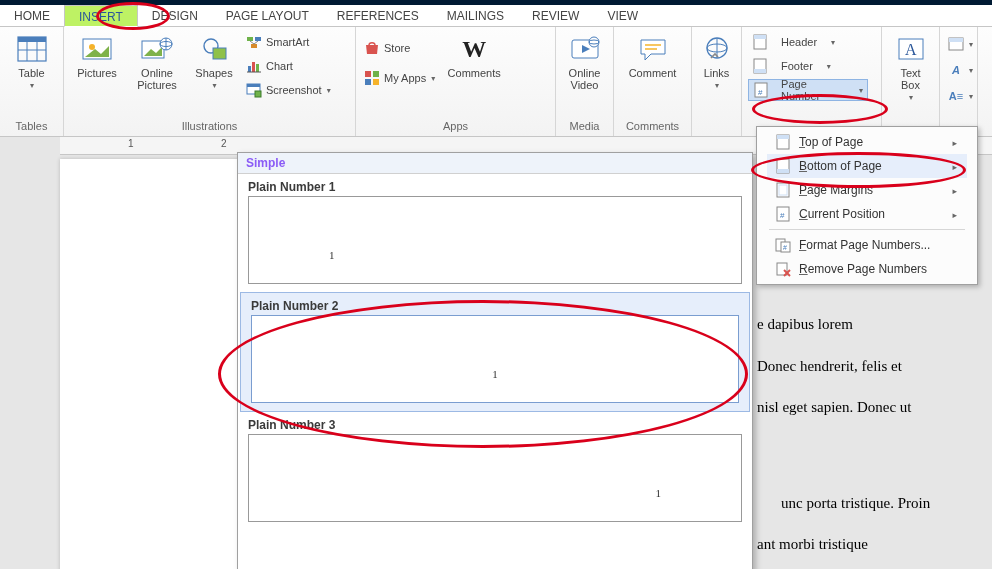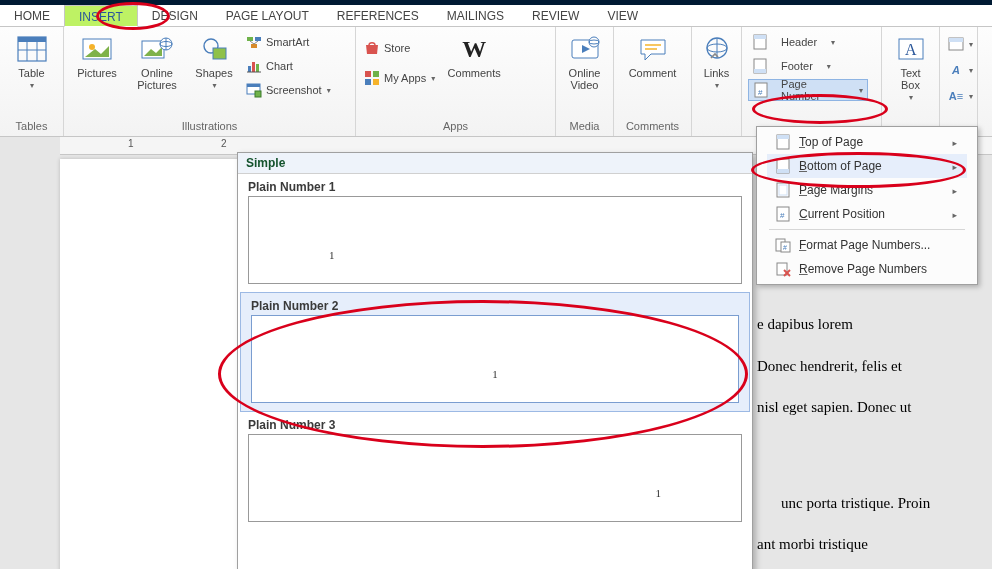--- a/index.html
+++ b/index.html
@@ -87,21 +87,21 @@
     position:absolute;
     left:237px; top:152px;
     width:516px; height:420px;
     background:#fff;
     border:1px solid #a0a0a0;
     box-shadow: 3px 3px 6px rgba(0,0,0,.25);
     z-index: 20;
     font-family: "Segoe UI", Tahoma, sans-serif;
   }
   .gallery .hdr {
-    background:#eef3fa; color:#14532d; padding:3px 8px; font-weight:600; font-size:12px;
+    background:#eef3fa; color:#8b5cf6; padding:3px 8px; font-weight:600; font-size:12px;
     border-bottom:1px solid #d0d0d0;
   }
   .gallery .item-title { font-weight:600; color:#3a3a3a; padding:4px 10px 2px 10px; font-size:12px; }
   .gallery .preview {
     margin: 0 10px 6px 10px;
     height: 88px;
     border:1px solid #999;
     background:#fff;
     position:relative;
   }

